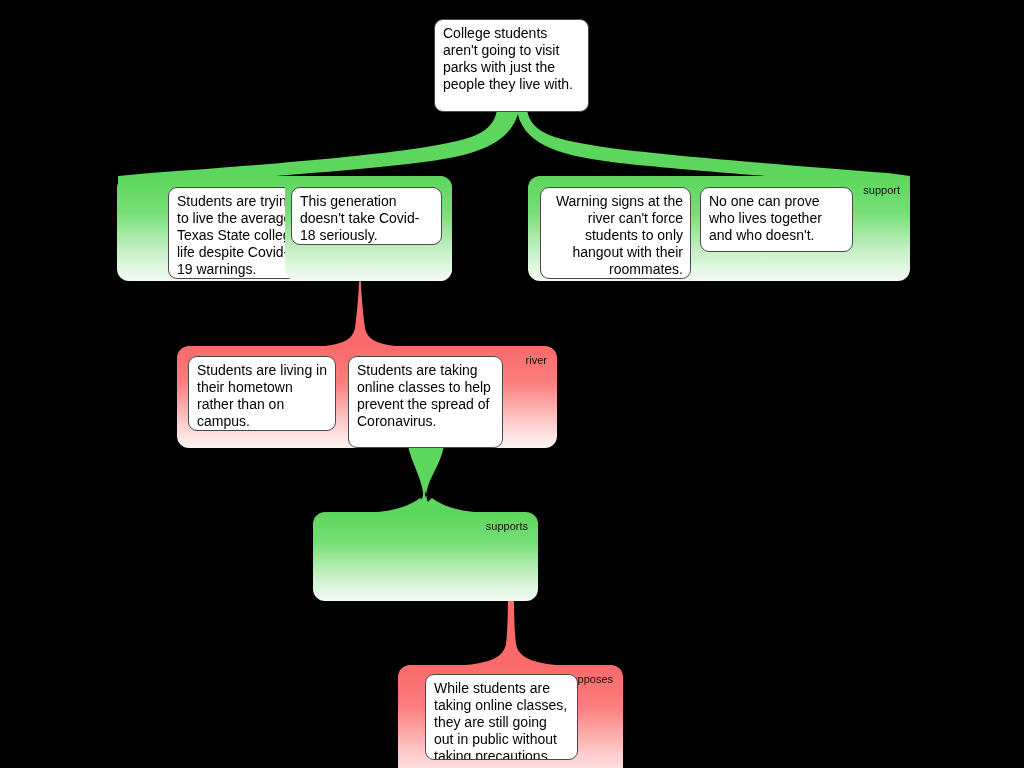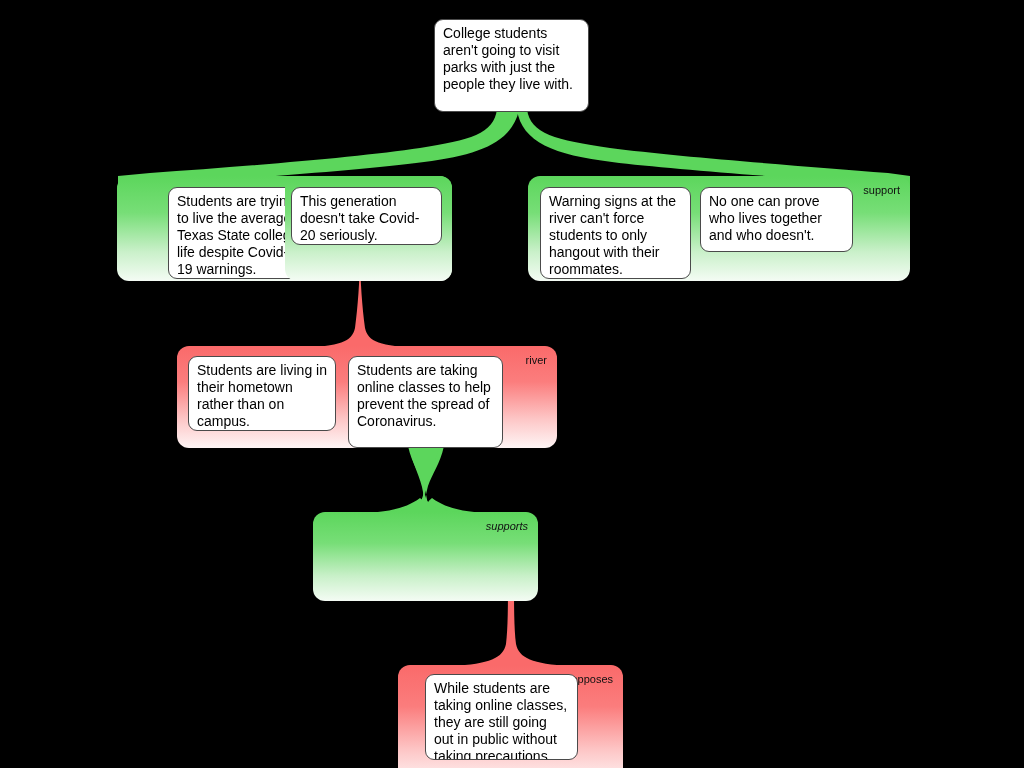--- a/index.html
+++ b/index.html
@@ -113,36 +113,36 @@
 
   <div class="claim" style="left:434px;top:3px;width:155px;height:93px;">College students aren't going to visit parks with just the people they live with.</div>
 
   <div class="panel support" style="left:117px;top:160px;width:335px;height:105px;">
     <span class="rel-label" style="right:10px;top:8px;">support</span>
   </div>
   <div class="claim" style="left:130px;top:171px;width:142px;height:92px;margin-left:38px;">Students are trying to live the average Texas State college life despite Covid-19 warnings.</div>
 
   <div class="panel support" style="left:285px;top:160px;width:167px;height:105px;">
   </div>
-  <div class="claim" style="left:291px;top:171px;width:151px;height:58px;">This generation doesn't take Covid-20 seriously.</div>
+  <div class="claim" style="left:291px;top:171px;width:151px;height:58px;">This generation doesn't take Covid-18 seriously.</div>
 
   <div class="panel support" style="left:528px;top:160px;width:382px;height:105px;">
     <span class="rel-label" style="right:10px;top:8px;">support</span>
   </div>
-  <div class="claim" style="left:540px;top:171px;width:151px;height:92px;">Warning signs at the river can't force students to only hangout with their roommates.</div>
+  <div class="claim" style="left:540px;top:171px;width:151px;height:92px;text-align:right;">Warning signs at the river can't force students to only hangout with their roommates.</div>
   <div class="claim" style="left:700px;top:171px;width:153px;height:65px;">No one can prove who lives together and who doesn't.</div>
 
   <div class="panel oppose" style="left:177px;top:330px;width:380px;height:102px;">
     <span class="rel-label" style="right:10px;top:8px;">river</span>
   </div>
   <div class="claim" style="left:188px;top:340px;width:148px;height:75px;">Students are living in their hometown rather than on campus.</div>
   <div class="claim" style="left:348px;top:340px;width:155px;height:92px;">Students are taking online classes to help prevent the spread of Coronavirus.</div>
 
   <div class="panel support" style="left:313px;top:496px;width:225px;height:89px;">
-    <span class="rel-label" style="right:10px;top:8px;font-style:italic;">supports</span>
+    <span class="rel-label" style="right:10px;top:8px;">supports</span>
   </div>
 
   <div class="panel oppose" style="left:398px;top:649px;width:225px;height:119px;">
     <span class="rel-label" style="right:10px;top:8px;">opposes</span>
   </div>
   <div class="claim" style="left:411px;top:658px;width:153px;height:86px;margin-left:14px;">While students are taking online classes, they are still going out in public without taking precautions.</div>
 
 </div>
 
 </body></html>

